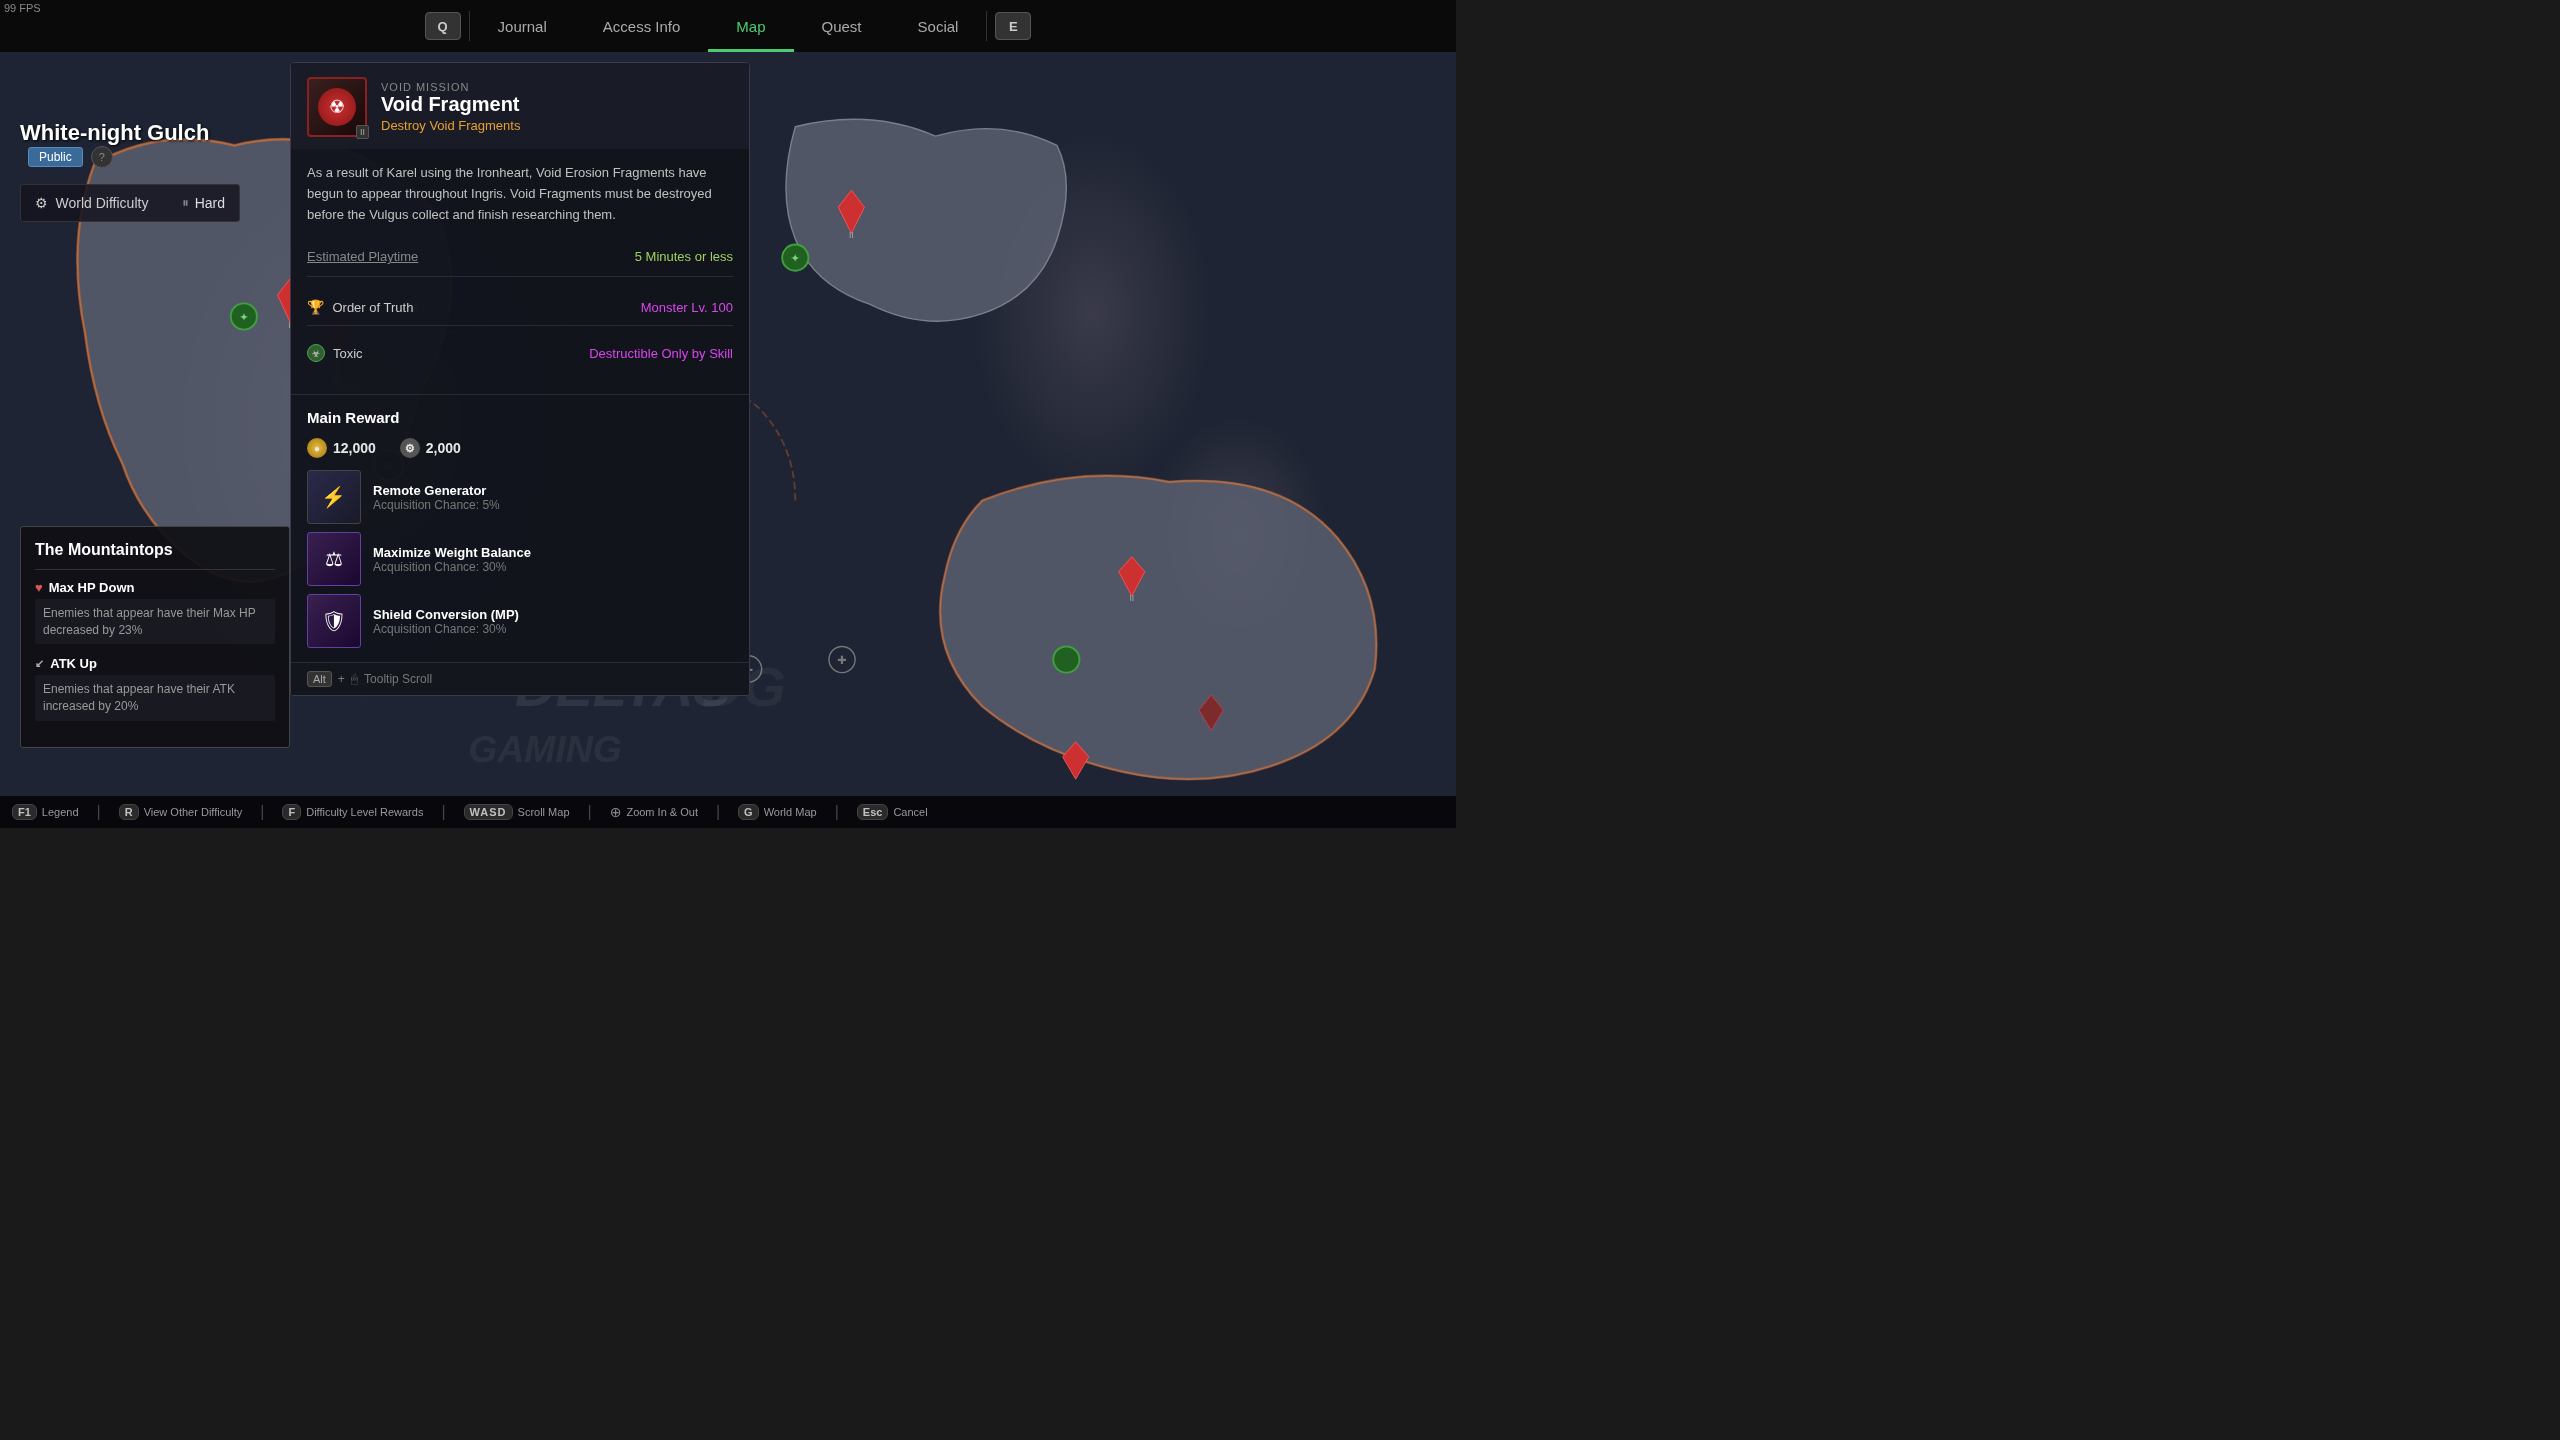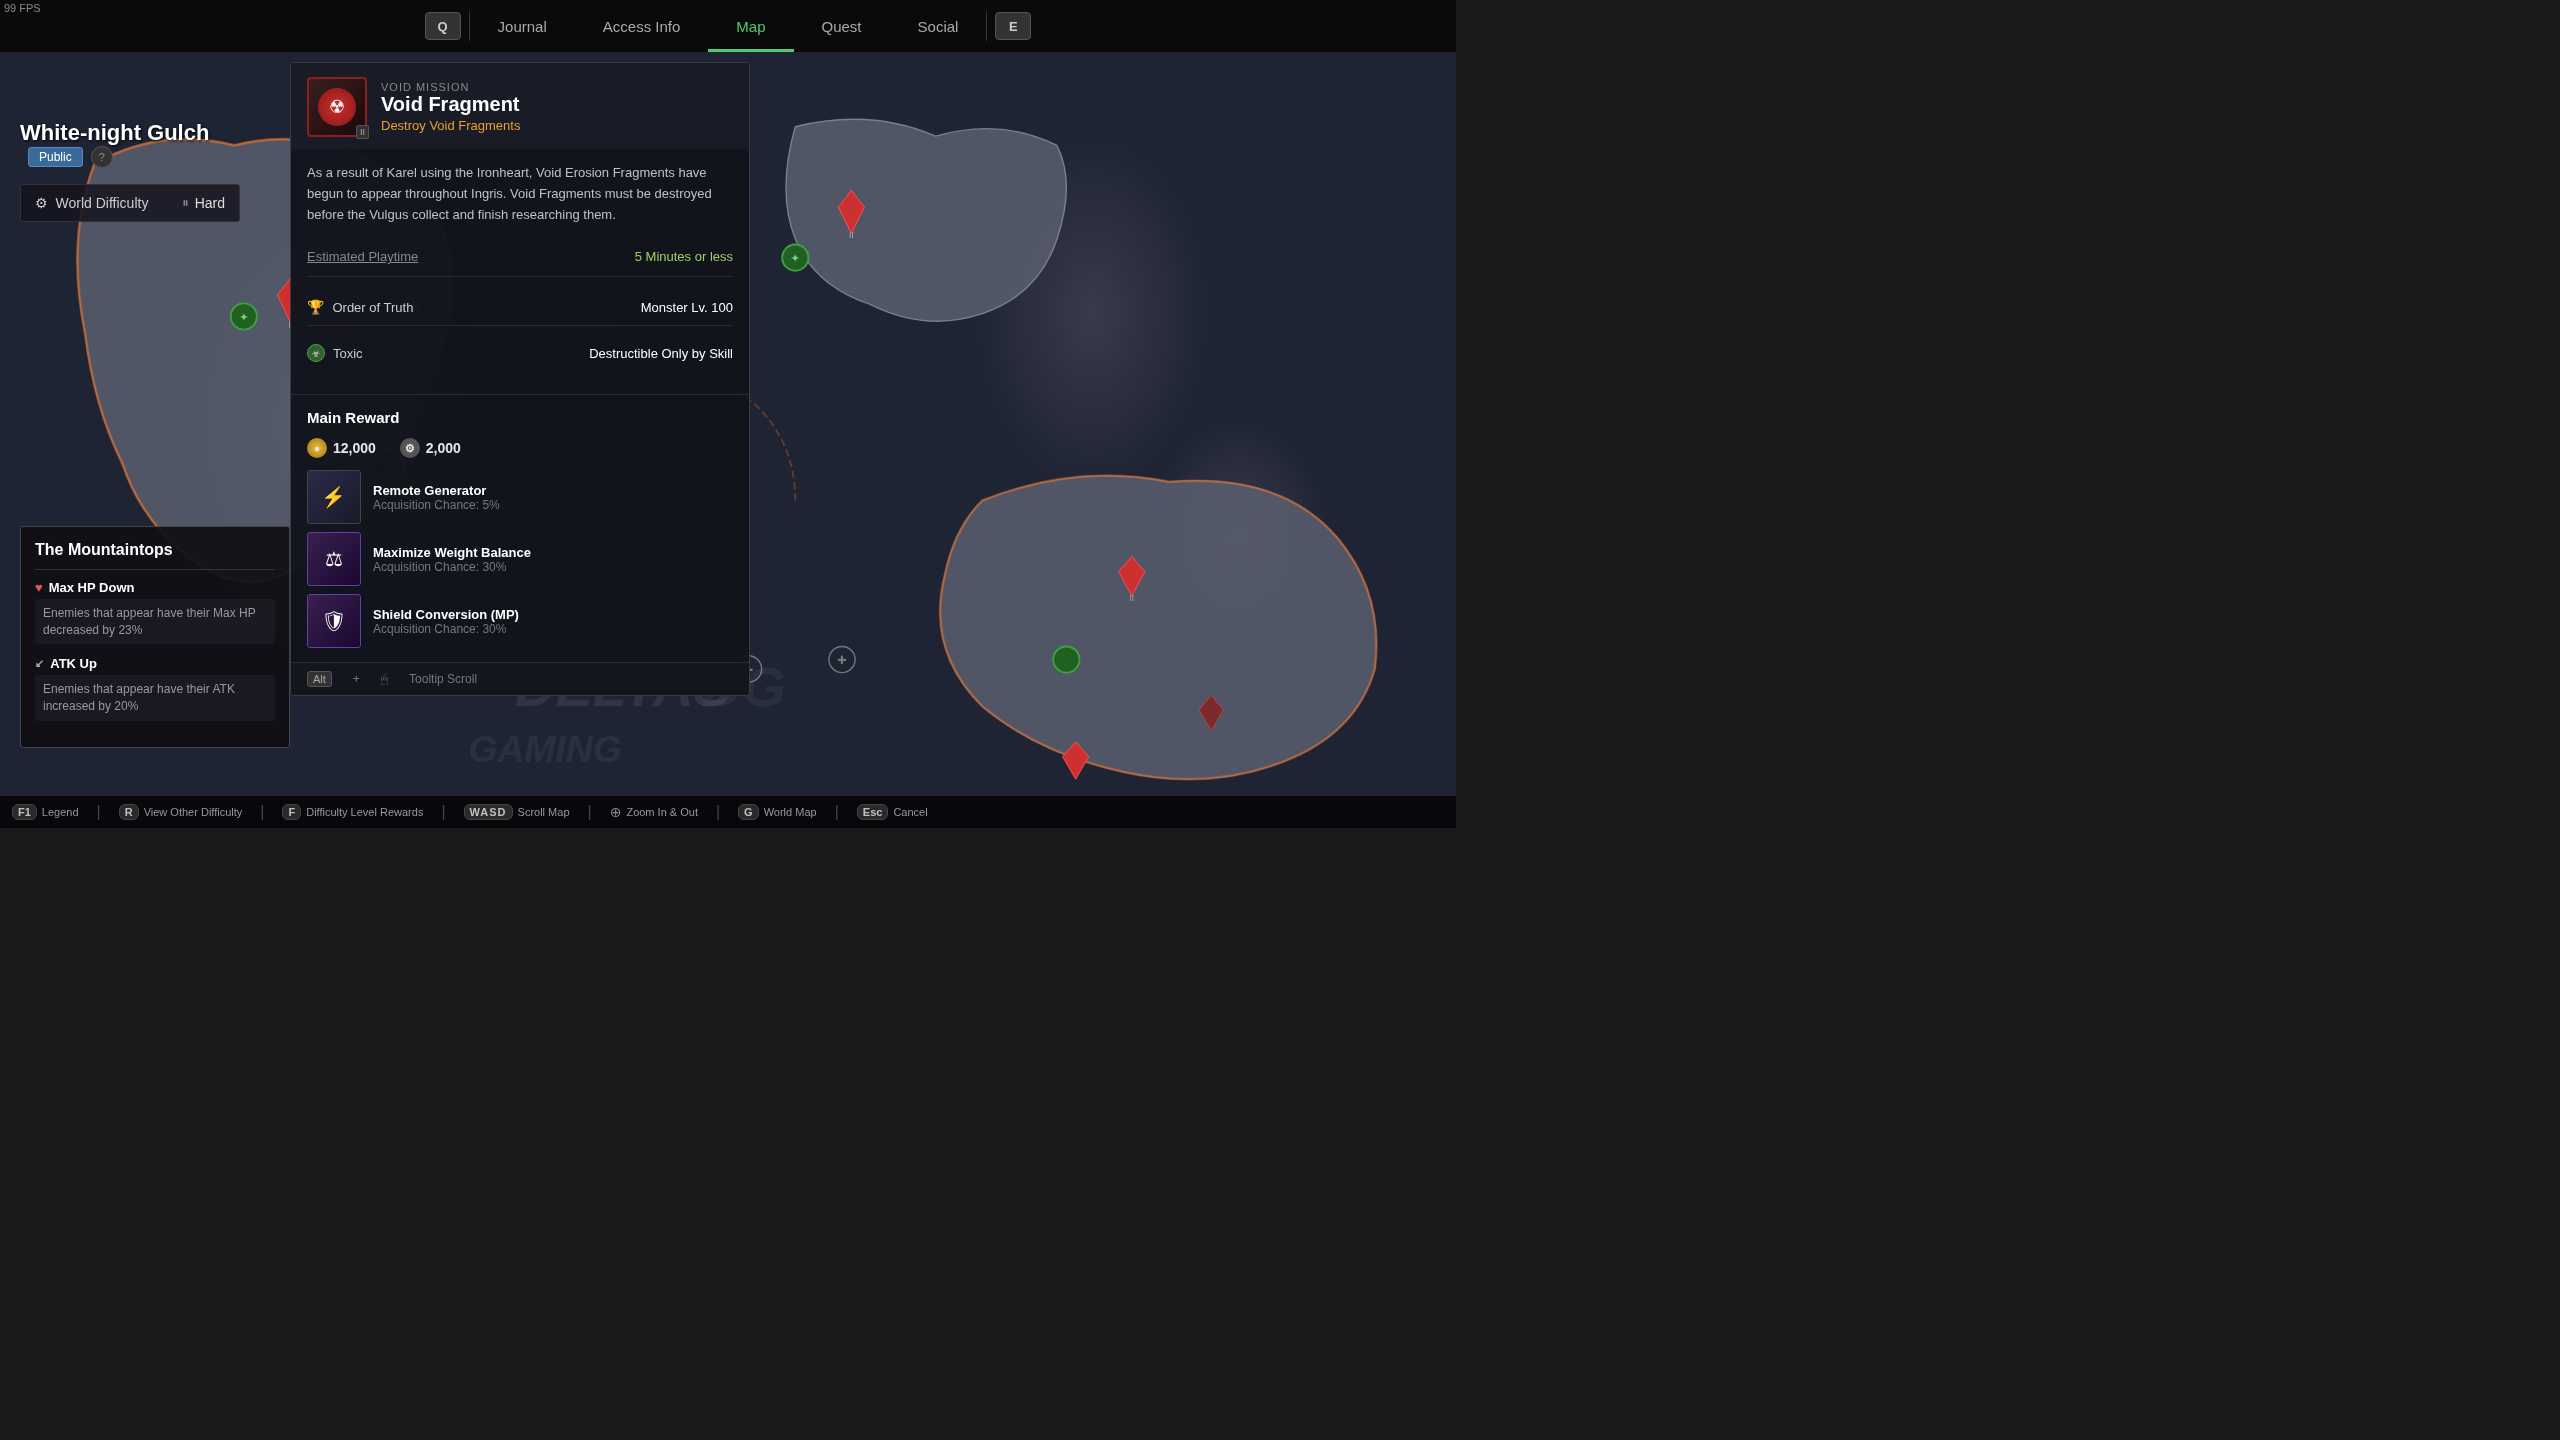--- a/index.html
+++ b/index.html
@@ -272,21 +272,21 @@
     .info-left .trophy-icon { color: #c0a030; font-size: 14px; }
     .info-left .toxic-icon {
       width: 18px; height: 18px;
       background: #306030;
       border: 1px solid #50a050;
       border-radius: 50%;
       display: flex; align-items: center; justify-content: center;
       font-size: 10px;
     }
     .info-right {
-      font-size: 13px; color: #ffffff;
+      font-size: 13px; color: #d946ef;
     }
 
     
     .reward-section {
       padding: 14px 16px;
       border-top: 1px solid #2a2a3a;
     }
     .reward-title {
       font-size: 15px;
       font-weight: bold;
@@ -345,21 +345,21 @@
       font-size: 13px; font-weight: bold; color: #fff;
     }
     .item-chance {
       font-size: 12px; color: #777;
     }
 
     
     .tooltip-hint {
       display: flex;
       align-items: center;
-      gap: 21px;
+      gap: 6px;
       padding: 8px 16px;
       background: rgba(20,22,30,0.95);
       border-top: 1px solid #2a2a3a;
       font-size: 12px;
       color: #777;
     }
     .alt-key {
       background: #333;
       border: 1px solid #555;
       border-radius: 3px;

